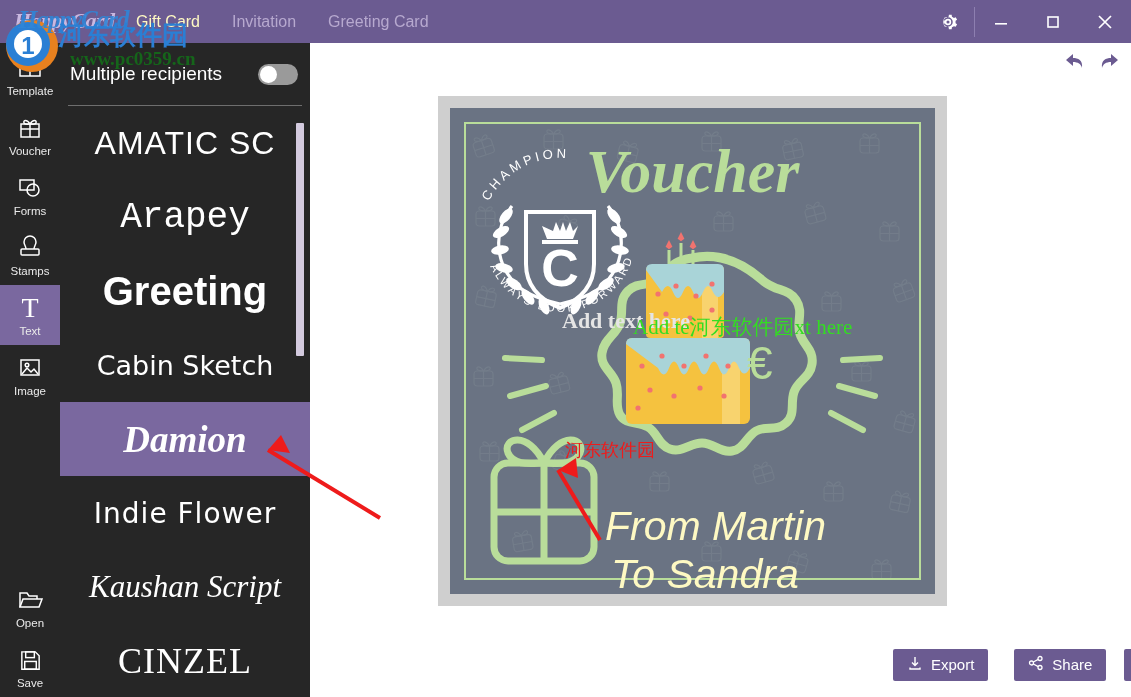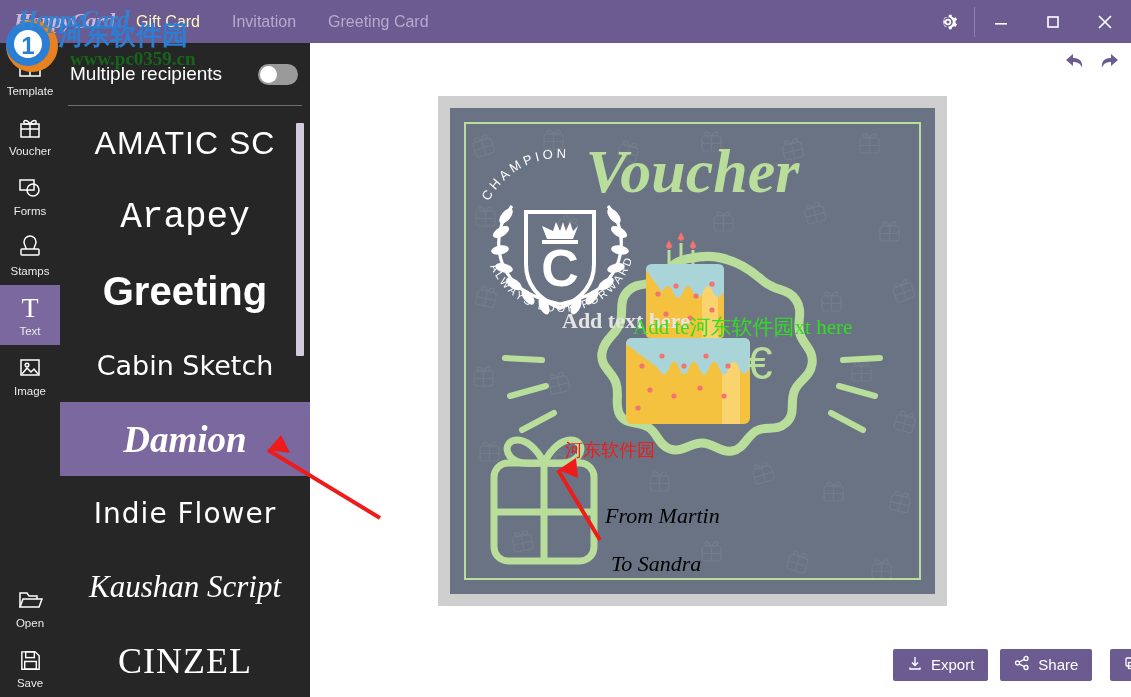--- a/index.html
+++ b/index.html
@@ -119,22 +119,22 @@
   .txt-black {
     position: absolute; left: 112px; top: 200px;
     font-family: "Liberation Serif", serif; font-weight: bold; font-size: 22px; color: #e5e5e5;
   }
   .txt-green {
     position: absolute; left: 183px; top: 205px;
     font-family: "Liberation Serif", serif; font-size: 21px; color: #33dd22; white-space: nowrap;
   }
   .txt-green .wm-cn { color: #33dd22; }
   .from-line, .to-line {
-    position: absolute; font-family: Liberation Serif, serif; font-style: italic;
-    font-size: 22px; color: #000000; white-space: nowrap;
+    position: absolute; font-family: Liberation Sans, sans-serif; font-style: italic;
+    font-size: 41px; color: #fef9c3; white-space: nowrap;
   }
   .from-line { left: 155px; top: 395px; }
   .to-line { left: 161px; top: 443px; }
   .euro {
     position: absolute; left: 297px; top: 228px;
     font-family: "Liberation Sans", sans-serif; font-size: 46px; color: #b9dd9a;
   }
   .wm-red-card {
     position: absolute; left: 115px; top: 330px;
     font-family: "DejaVu Sans", sans-serif; font-size: 18px; color: #ee1b1b;
@@ -518,21 +518,21 @@
       <button class="act-btn" style="margin-left:273px;">
         <span>
           <svg width="16" height="16" viewBox="0 0 16 16" fill="none" stroke="#ffffff" stroke-width="1.4">
             <path d="M8 2v8M5 7.5L8 10.5l3-3"></path>
               <path d="M3 12.5v1.5h10v-1.5"></path>
           </svg>
         </span>
         <span>Export</span>
       </button>
 
-      <button class="act-btn" style="margin-left:12px;justify-content:flex-end;">
+      <button class="act-btn" style="margin-left:26px;justify-content:flex-end;">
         <span>
           <svg width="16" height="16" viewBox="0 0 16 16" fill="none" stroke="#ffffff" stroke-width="1.3">
             <circle cx="12" cy="3.5" r="2"></circle>
               <circle cx="12" cy="12.5" r="2"></circle>
               <circle cx="3.5" cy="8" r="2"></circle>
             <path d="M5.4 7l4.8-2.6M5.4 9l4.8 2.6"></path>
           </svg>
         </span>
         <span>Share</span>
       </button>

